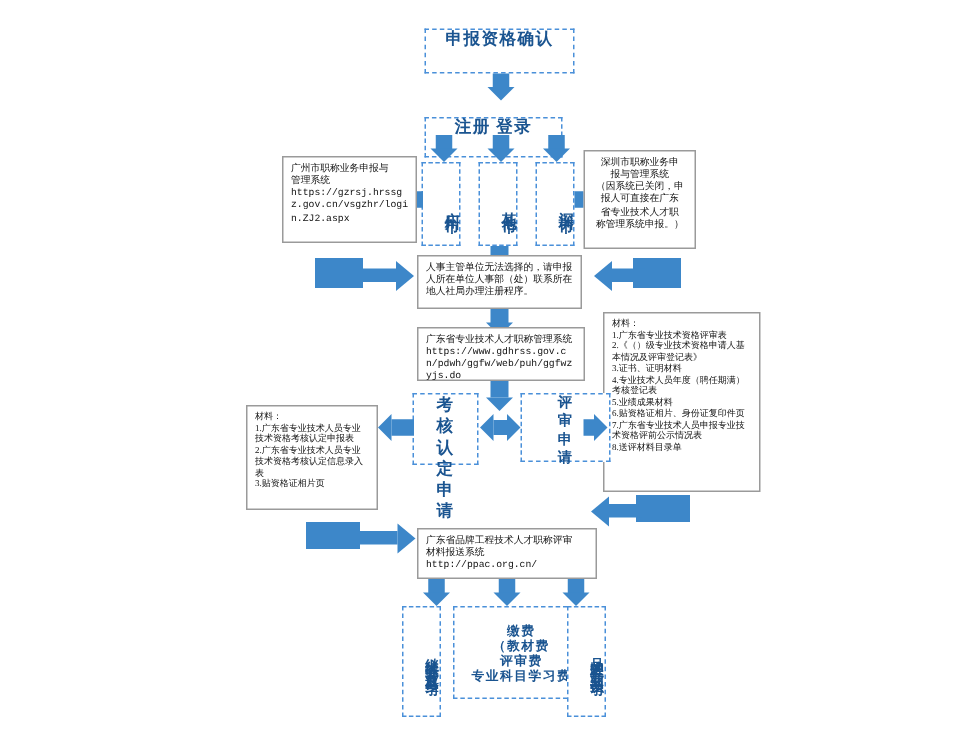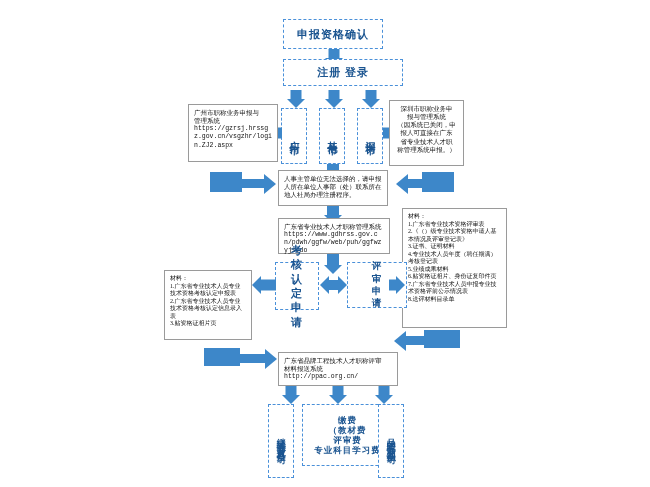--- a/index.html
+++ b/index.html
@@ -17,21 +17,20 @@
     position: relative;
     width: 650px;
     height: 487px;
   }
   
   .node {
     position: absolute;
     box-sizing: border-box;
     color: #1f5fa8;
     display: flex;
-    align-items: center;
     justify-content: center;
     text-align: center;
     line-height: 1.18;
   }
   .dashed {
     border: 1px dashed #4a90d9;
     background: #ffffff;
     color: #1a5490;
     font-weight: bold;
     letter-spacing: 1px;
@@ -175,21 +174,21 @@
 
   <div class="node dashed" style="left:283px; top:19px; width:100px; height:30px; font-size:11px;">
     <span>申报资格确认</span>
   </div>
 
   <div class="arrow arrow-down" style="left:324px; top:49px; width:20px; height:18px;">
     <div class="shaft" style="width:11px; height:10px;"></div>
     <div class="head"></div>
   </div>
 
-  <div class="node dashed" style="left:283px; top:59px; width:120px; height:27px; font-size:11px;">
+  <div class="node dashed" style="left:283px; top:78px; width:92px; height:27px; font-size:11px;">
     <span>注册  登录</span>
   </div>
 
   <div class="arrow arrow-down" style="left:286px; top:90px; width:20px; height:18px;">
     <div class="shaft" style="width:11px; height:10px;"></div>
     <div class="head"></div>
   </div>
   <div class="arrow arrow-down" style="left:324px; top:90px; width:20px; height:18px;">
     <div class="shaft" style="width:11px; height:10px;"></div>
     <div class="head"></div>

